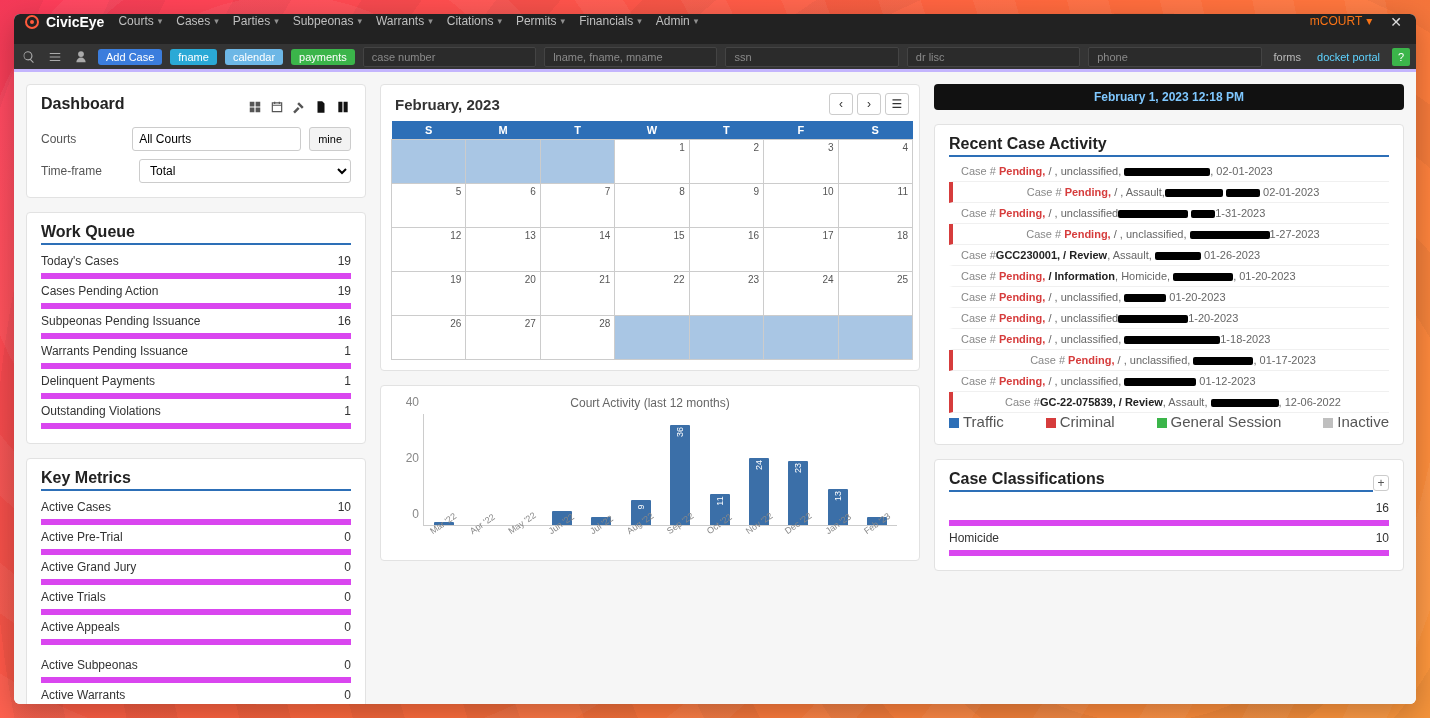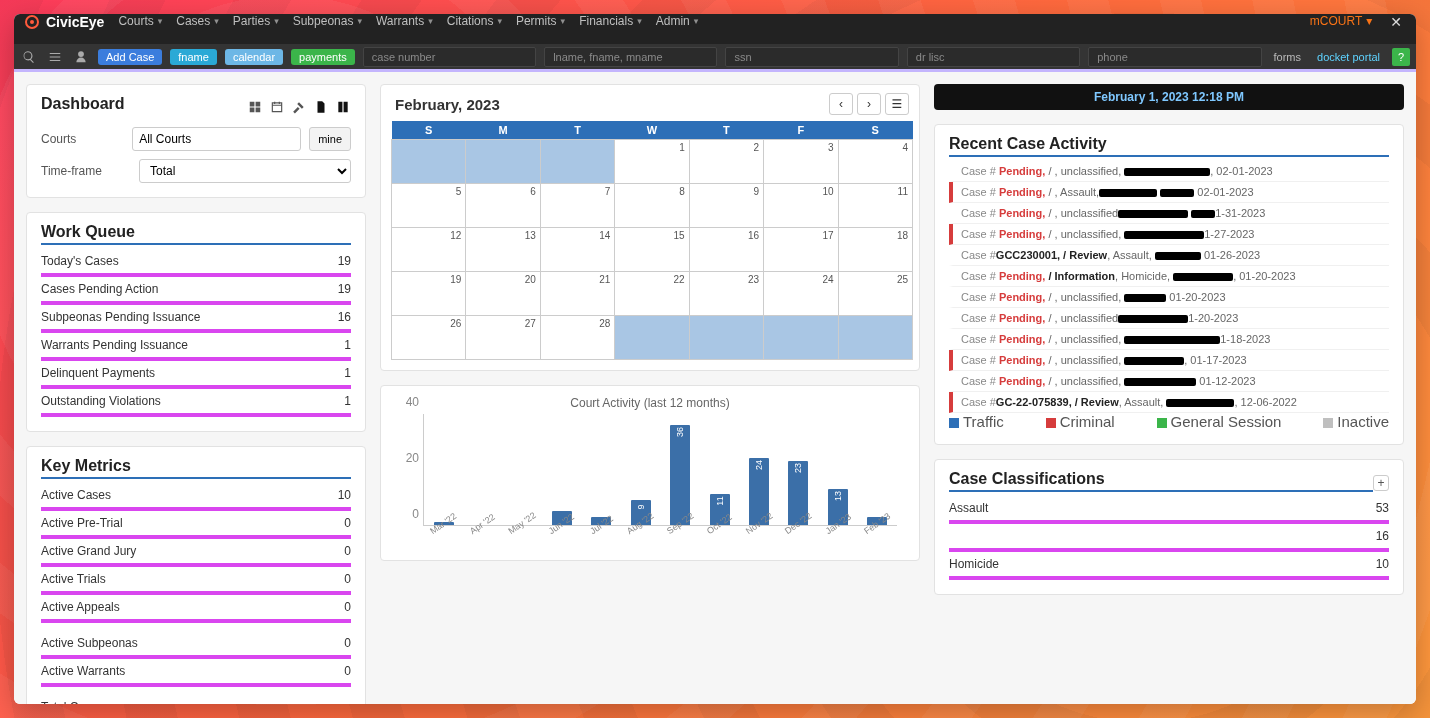--- a/index.html
+++ b/index.html
@@ -91,21 +91,21 @@
   .form-row label{ width:90px; color:#555; font-size:12px;}
   .form-row .text-input, .form-row select {
     border:1px solid #ccc; height:24px; padding:0 6px; font-size:12px; border-radius:3px; background:#fff;
   }
   .form-row .text-input { flex:1; }
   .mine-btn { border:1px solid #ccc; background:#f3f3f3; height:24px; padding:0 8px; border-radius:3px; font-size:11px; cursor:pointer;}
 
   .section-title { font-size:16px; font-weight:700; color:#222; border-bottom:2px solid #2d6fb7; padding-bottom:2px; margin-bottom:4px;}
   .kv-row {
     display:flex; justify-content:space-between; padding:5px 0;
-    border-bottom:4px solid #d946ef; font-size:12px; color:#333;
+    border-bottom:6px solid #d946ef; font-size:12px; color:#333;
   }
   .kv-row .k { }
   .kv-row .v { color:#333; }
   .kv-sep { height:8px; }
 
   
   .cal-head { display:flex; align-items:center; justify-content:space-between; padding:0 4px 6px 4px;}
   .cal-head h3 { font-size:15px; font-weight:700; }
   .cal-ctrls { display:flex; gap:4px;}
   .cal-btn { width:24px; height:22px; border:1px solid #ccc; border-radius:3px; background:#fff; display:flex; align-items:center; justify-content:center; cursor:pointer; font-size:12px;}
@@ -129,21 +129,21 @@
   
   .clock-bar {
     background:#111; color:#e0e0e0; border-radius:4px; height:26px;
     display:flex; align-items:center; justify-content:center; font-size:12px; font-weight:600;
   }
   .clock-inner { color:#7fc8ff; }
   .recent-list .item {
     border-left:4px solid transparent; padding:4px 4px 4px 8px; font-size:11px; color:#666;
     border-bottom:1px solid #f0f0f0;
   }
-  .recent-list .item.red { border-left-color:#d63c3c; }
+  .recent-list .item.red { border-left-color:#d63c3c;text-align:center; }
   .recent-list .item .case { color:#888; }
   .recent-list .item .pending { color:#d63c3c; font-weight:700; }
   .recent-list .item .bold { color:#222; font-weight:600; }
   .recent-list .item .redact {
     display:inline-block; background:#000; height:8px; border-radius:2px; vertical-align:middle;
   }
   .legend { display:flex; gap:14px; justify-content:space-between; font-size:15px; color:#555;}
   .legend .sw { width:10px; height:10px; display:inline-block; margin-right:4px; vertical-align:middle;}
 
   .class-head { display:flex; align-items:center; justify-content:space-between;}
@@ -515,24 +515,20 @@
           </div>
       </div>
 
       <div class="panel">
         <div class="class-head">
           <div class="section-title" style="flex:1">Case Classifications</div>
           <div class="plus-btn">+</div>
         </div>
         <div id="class-rows">
             <div class="kv-row">
-              <span class="k">Assault</span>
-              <span class="v">53</span>
-            </div>
-            <div class="kv-row">
               <span class="k"></span>
               <span class="v">16</span>
             </div>
             <div class="kv-row">
               <span class="k">Homicide</span>
               <span class="v">10</span>
             </div>
           </div>
       </div>
     </div>

